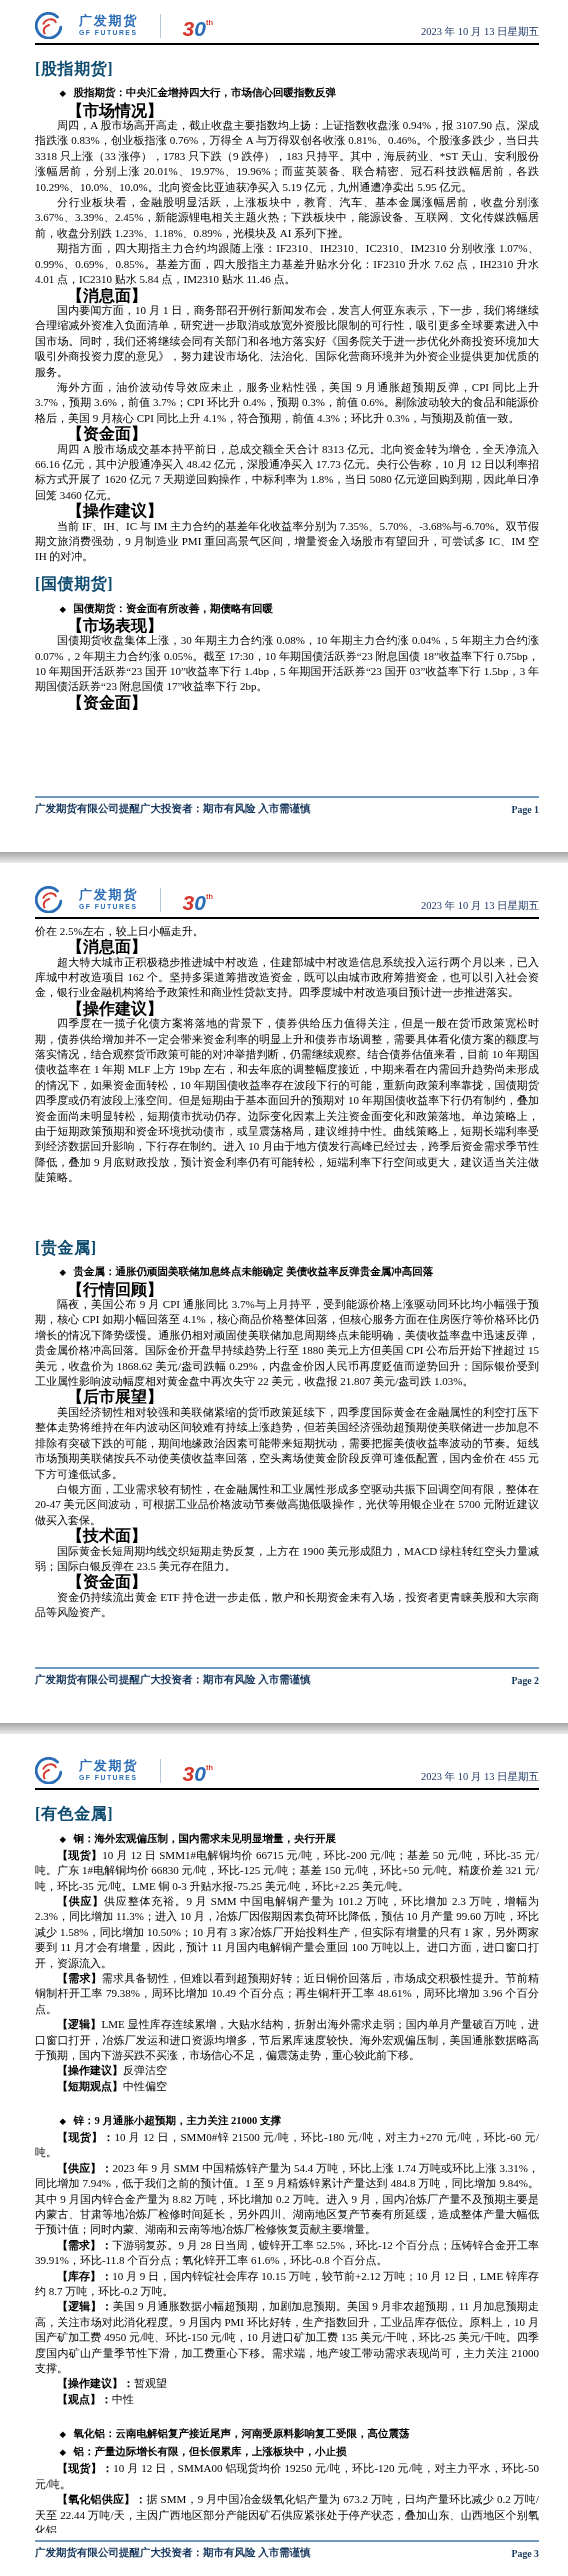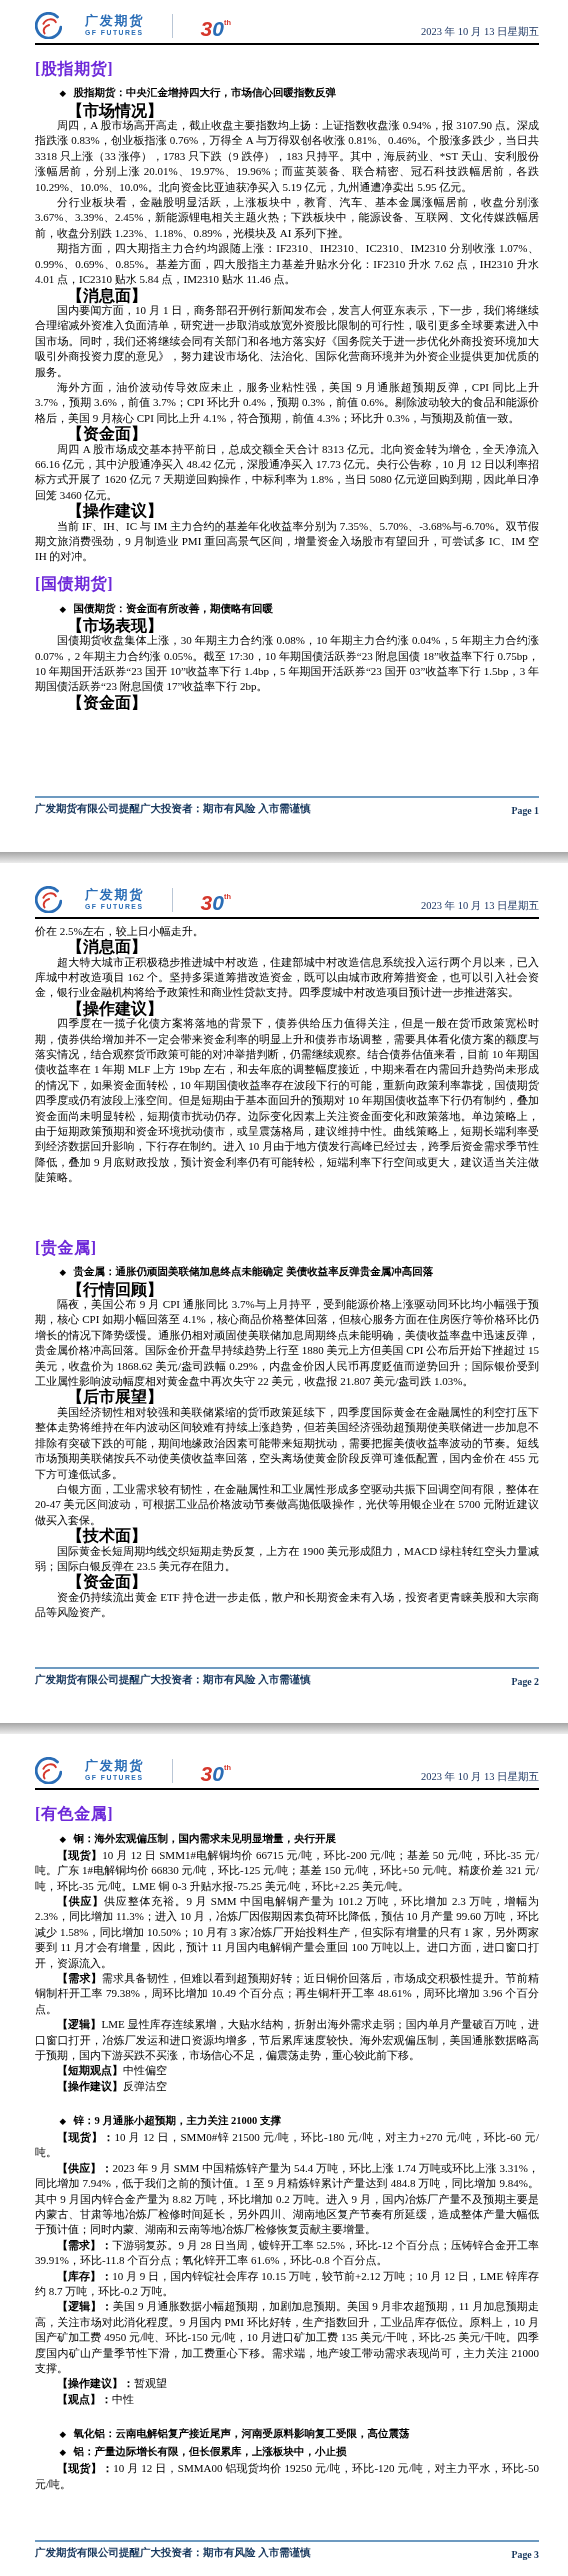--- a/index.html
+++ b/index.html
@@ -4,50 +4,50 @@
 <style>
   html,body{margin:0;padding:0;background:#ffffff;}
   body{width:569px;font-family:"Liberation Serif","DejaVu Serif",serif;color:#000;}
   .page{position:relative;width:569px;background:#fff;overflow:hidden;box-sizing:border-box;}
   .p1{height:852px;padding-top:12.3px;}
   .p2{height:860px;padding-top:23.4px;}
   .p3{height:842px;padding-top:23.4px;}
   .sep{height:11px;width:569px;background:linear-gradient(to bottom,#a6a6a6,#ececec);}
   
   .page-header{margin:0 30px 0 35px;display:flex;justify-content:space-between;align-items:flex-end;}
-  .logo{display:flex;align-items:center;gap:23px;font-family:"Liberation Sans","DejaVu Sans",sans-serif;}
+  .logo{display:flex;align-items:center;gap:17px;font-family:"Liberation Sans","DejaVu Sans",sans-serif;}
   .logo-mark{flex:0 0 auto;}
   .logo-cn{color:#2a6db6;font-size:13px;font-weight:bold;letter-spacing:1.8px;line-height:14.8px;}
   .logo-en{color:#2a6db6;font-size:6.8px;font-weight:bold;letter-spacing:1.5px;line-height:8px;}
   .logo-sep{width:0.6px;height:24.6px;background:#b9c6d6;margin:0 4.9px;}
   .logo-30{font-weight:bold;font-size:21px;line-height:21px;font-style:italic;}
   .logo-30 .d3{color:#d5372c;}
   .logo-30 .d0{color:#2a6db6;}
   .logo-30 .dth{color:#d5372c;font-size:7.4px;font-style:normal;vertical-align:11px;}
   .header-date{color:#1f3864;font-size:10.5px;line-height:12.3px;white-space:nowrap;padding-bottom:1.2px;}
   .header-rule{height:1.8px;background:#000;margin:3.7px 30px 0 35px;}
   
   main{margin:4.9px 30px 0 35px;overflow:hidden;}
   .p1 main{max-height:726px;}
   .p2 main{max-height:735px;}
   .p3 main{max-height:738px;}
-  .section-title{color:#6d28d9;font-size:16px;line-height:21px;font-weight:bold;margin:8.6px 0 6.2px 0;letter-spacing:0.6px;}
+  .section-title{color:#0c4a6e;font-size:16px;line-height:21px;font-weight:bold;margin:8.6px 0 6.2px 0;letter-spacing:0.6px;}
   .bullet-heading{font-size:10.5px;line-height:16px;font-weight:bold;padding-left:24.6px;margin:2.5px 0 1.2px 0;}
   .bullet-heading .diamond{font-size:8.6px;margin-right:7.4px;}
   .bracket-label{font-size:16px;line-height:15.4px;font-weight:bold;text-indent:2em;}
   .body-para{font-size:11px;line-height:15.4px;margin:0;text-align:justify;text-indent:2em;}
   .body-para .inline-label{font-weight:bold;}
   .no-indent{text-indent:0;}
   .spacer{width:100%;}
   
   .page-footer{position:absolute;left:35px;right:30px;}
   .p1 .page-footer,.p2 .page-footer{bottom:36px;}
   .p3 .page-footer{bottom:16px;}
   .footer-rule{height:1.8px;background:#6d9ac0;margin-bottom:4.3px;}
-  .footer-row{display:flex;justify-content:space-between;align-items:flex-end;}
+  .footer-row{display:flex;justify-content:space-between;align-items:center;}
   .footer-disclaimer{color:#16365c;font-weight:bold;font-size:10.5px;}
   .footer-page{color:#16365c;font-weight:bold;font-size:9.8px;}
 </style>
 </head>
 <body>
 
 <div class="page p1">
   <div class="page-header">
     <div class="logo">
       <svg class="logo-mark" viewBox="0 0 48 48" width="27" height="27">
@@ -159,35 +159,36 @@
     <div class="header-date">2023 年 10 月 13 日星期五</div>
   </div>
   <div class="header-rule"></div>
   <main>
       <h2 class="section-title">[有色金属]</h2>
       <div class="bullet-heading"><span class="diamond">◆</span><span>铜：海外宏观偏压制，国内需求未见明显增量，央行开展</span></div>
       <p class="body-para"><b class="inline-label">【现货】</b>10 月 12 日 SMM1#电解铜均价 66715 元/吨，环比-200 元/吨；基差 50 元/吨，环比-35 元/吨。广东 1#电解铜均价 66830 元/吨，环比-125 元/吨；基差 150 元/吨，环比+50 元/吨。精废价差 321 元/吨，环比-35 元/吨。LME 铜 0-3 升贴水报-75.25 美元/吨，环比+2.25 美元/吨。</p>
       <p class="body-para"><b class="inline-label">【供应】</b>供应整体充裕。9 月 SMM 中国电解铜产量为 101.2 万吨，环比增加 2.3 万吨，增幅为 2.3%，同比增加 11.3%；进入 10 月，冶炼厂因假期因素负荷环比降低，预估 10 月产量 99.60 万吨，环比减少 1.58%，同比增加 10.50%；10 月有 3 家冶炼厂开始投料生产，但实际有增量的只有 1 家，另外两家要到 11 月才会有增量，因此，预计 11 月国内电解铜产量会重回 100 万吨以上。进口方面，进口窗口打开，资源流入。</p>
       <p class="body-para"><b class="inline-label">【需求】</b>需求具备韧性，但难以看到超预期好转；近日铜价回落后，市场成交积极性提升。节前精铜制杆开工率 79.38%，周环比增加 10.49 个百分点；再生铜杆开工率 48.61%，周环比增加 3.96 个百分点。</p>
       <p class="body-para"><b class="inline-label">【逻辑】</b>LME 显性库存连续累增，大贴水结构，折射出海外需求走弱；国内单月产量破百万吨，进口窗口打开，冶炼厂发运和进口资源均增多，节后累库速度较快。海外宏观偏压制，美国通胀数据略高于预期，国内下游买跌不买涨，市场信心不足，偏震荡走势，重心较此前下移。</p>
+      <p class="body-para"><b class="inline-label">【操作建议】</b>反弹沽空</p>
       <p class="body-para"><b class="inline-label">【短期观点】</b>中性偏空</p>
-      <p class="body-para"><b class="inline-label">【操作建议】</b>反弹沽空</p>
       <div class="spacer" style="height: 16px;"></div>
       <div class="bullet-heading"><span class="diamond">◆</span><span>锌：9 月通胀小超预期，主力关注 21000 支撑</span></div>
       <p class="body-para"><b class="inline-label">【现货】：</b>10 月 12 日，SMM0#锌 21500 元/吨，环比-180 元/吨，对主力+270 元/吨，环比-60 元/吨。</p>
       <p class="body-para"><b class="inline-label">【供应】：</b>2023 年 9 月 SMM 中国精炼锌产量为 54.4 万吨，环比上涨 1.74 万吨或环比上涨 3.31%，同比增加 7.94%，低于我们之前的预计值。1 至 9 月精炼锌累计产量达到 484.8 万吨，同比增加 9.84%。其中 9 月国内锌合金产量为 8.82 万吨，环比增加 0.2 万吨。进入 9 月，国内冶炼厂产量不及预期主要是内蒙古、甘肃等地冶炼厂检修时间延长，另外四川、湖南地区复产节奏有所延缓，造成整体产量大幅低于预计值；同时内蒙、湖南和云南等地冶炼厂检修恢复贡献主要增量。</p>
       <p class="body-para"><b class="inline-label">【需求】：</b>下游弱复苏。9 月 28 日当周，镀锌开工率 52.5%，环比-12 个百分点；压铸锌合金开工率 39.91%，环比-11.8 个百分点；氧化锌开工率 61.6%，环比-0.8 个百分点。</p>
       <p class="body-para"><b class="inline-label">【库存】：</b>10 月 9 日，国内锌锭社会库存 10.15 万吨，较节前+2.12 万吨；10 月 12 日，LME 锌库存约 8.7 万吨，环比-0.2 万吨。</p>
       <p class="body-para"><b class="inline-label">【逻辑】：</b>美国 9 月通胀数据小幅超预期，加剧加息预期。美国 9 月非农超预期，11 月加息预期走高，关注市场对此消化程度。9 月国内 PMI 环比好转，生产指数回升，工业品库存低位。原料上，10 月国产矿加工费 4950 元/吨、环比-150 元/吨，10 月进口矿加工费 135 美元/干吨，环比-25 美元/干吨。四季度国内矿山产量季节性下滑，加工费重心下移。需求端，地产竣工带动需求表现尚可，主力关注 21000 支撑。</p>
       <p class="body-para"><b class="inline-label">【操作建议】：</b>暂观望</p>
       <p class="body-para"><b class="inline-label">【观点】：</b>中性</p>
       <div class="spacer" style="height: 16px;"></div>
       <div class="bullet-heading"><span class="diamond">◆</span><span>氧化铝：云南电解铝复产接近尾声，河南受原料影响复工受限，高位震荡</span></div>
       <div class="bullet-heading"><span class="diamond">◆</span><span>铝：产量边际增长有限，但长假累库，上涨板块中，小止损</span></div>
       <p class="body-para"><b class="inline-label">【现货】：</b>10 月 12 日，SMMA00 铝现货均价 19250 元/吨，环比-120 元/吨，对主力平水，环比-50 元/吨。</p>
+      <p class="body-para"><b class="inline-label">【氧化铝供应】：</b>据 SMM，9 月中国冶金级氧化铝产量为 673.2 万吨，日均产量环比减少 0.2 万吨/天至 22.44 万吨/天，主因广西地区部分产能因矿石供应紧张处于停产状态，叠加山东、山西地区个别氧化铝</p>
     </main>
   <div class="page-footer">
     <div class="footer-rule"></div>
     <div class="footer-row">
       <span class="footer-disclaimer">广发期货有限公司提醒广大投资者：期市有风险 入市需谨慎</span>
       <span class="footer-page">Page 3</span>
     </div>
   </div>
 </div>
 

